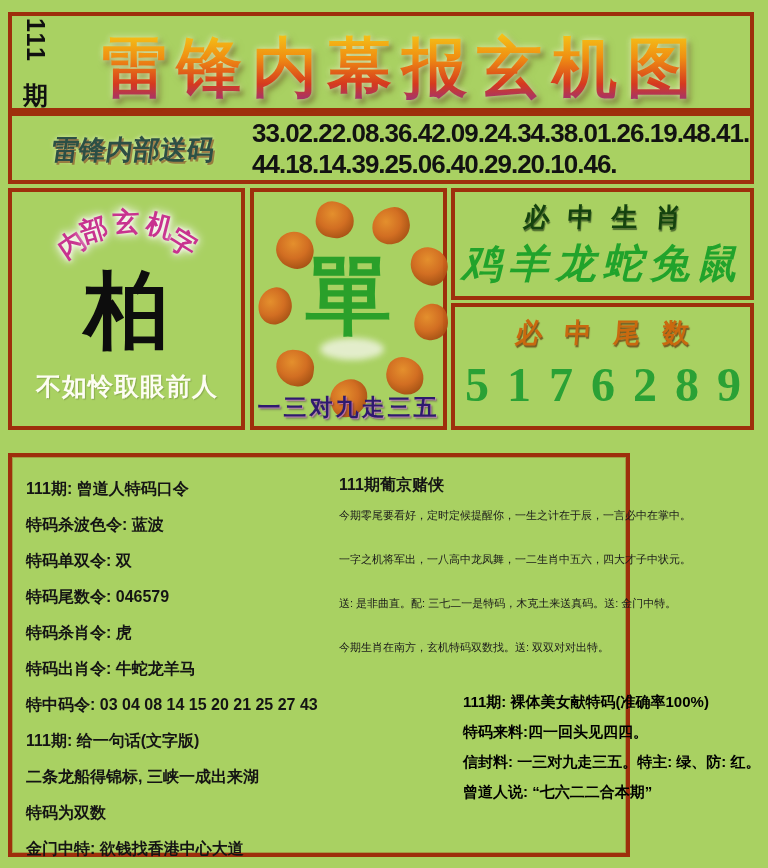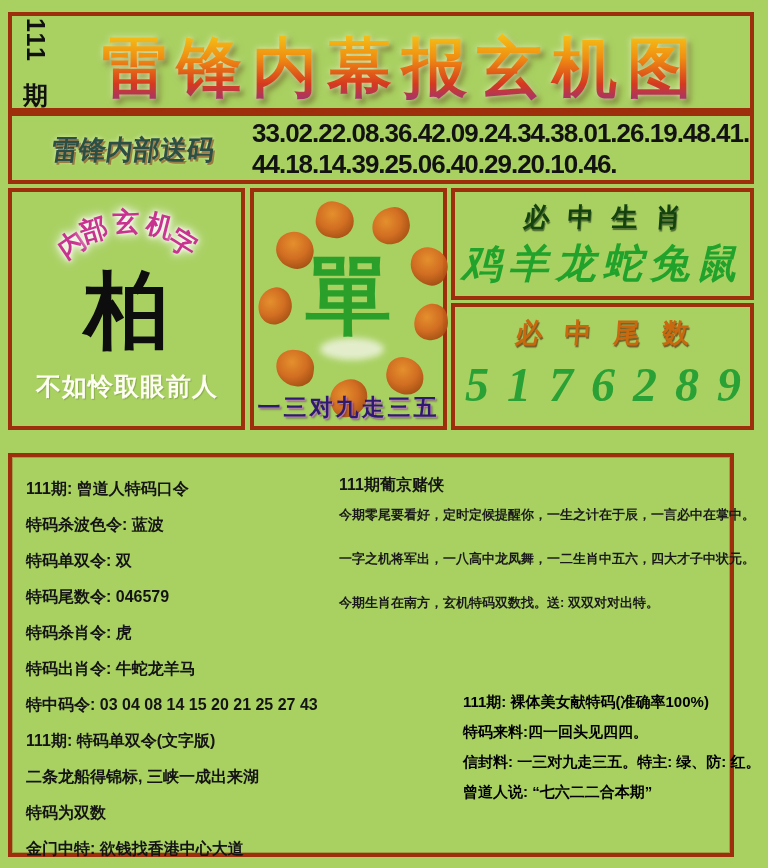--- a/index.html
+++ b/index.html
@@ -69,33 +69,33 @@
       text-shadow:1px 2px 1px rgba(10,30,10,.55);transform:skewX(-4deg);}
   .zodiac-value{position:absolute;left:0;top:44px;width:100%;text-align:center;
       font-family:"Liberation Serif",serif;font-size:40px;font-weight:600;color:#21a32b;letter-spacing:7px;font-style:italic;}
 
   .tail-box{left:451px;top:303px;width:303px;height:127px;}
   .calli-orange{position:absolute;left:0;top:8px;width:100%;text-align:center;
       font-size:27px;font-weight:bold;color:#c9690f;letter-spacing:22px;text-indent:22px;
       text-shadow:1px 2px 1px rgba(90,30,0,.65);transform:skewX(-4deg);}
   .tail-value{position:absolute;left:0;top:50px;width:100%;text-align:center;
       font-family:"Liberation Serif",serif;font-size:48px;font-weight:600;color:#2aa135;
-      letter-spacing:18px;text-indent:10px;font-style:italic;}
+      letter-spacing:18px;text-indent:10px;}
 
   
-  .bottom-box{left:8px;top:453px;width:726px;height:404px;border-width:4px;
+  .bottom-box{left:8px;top:453px;width:622px;height:404px;border-width:4px;
       box-shadow:0 0 0 1px rgba(150,60,20,.35) inset;}
   .col-left{position:absolute;left:14px;top:14px;width:310px;}
   .col-left .list-item{height:36px;display:flex;align-items:center;
       font-size:16px;font-weight:bold;color:#141414;white-space:nowrap;}
   .col-right{position:absolute;left:327px;top:8px;width:418px;height:100%;}
   .right-header{position:absolute;left:0;top:10px;font-size:16px;font-weight:bold;color:#141414;}
   .right-paras{position:absolute;left:0;top:28px;width:418px;}
   .right-paras .list-item{height:44px;display:flex;align-items:center;
-      font-size:13px;font-weight:bold;color:#1a1a1a;white-space:nowrap;}
+      font-size:11px;font-weight:normal;color:#1a1a1a;white-space:nowrap;}
   .brown-block{position:absolute;left:124px;top:222px;width:300px;}
   .brown-block .list-item{height:30px;display:flex;align-items:center;
       font-size:15px;font-weight:bold;color:#000000;white-space:nowrap;}
 </style>
 </head>
 <body>
 
 <div class="page">
 
   <div class="box title-box">
@@ -144,30 +144,31 @@
 
   <div class="box bottom-box">
     <div class="col-left">
         <div class="list-item">111期: 曾道人特码口令</div>
         <div class="list-item">特码杀波色令: 蓝波</div>
         <div class="list-item">特码单双令: 双</div>
         <div class="list-item">特码尾数令: 046579</div>
         <div class="list-item">特码杀肖令: 虎</div>
         <div class="list-item">特码出肖令: 牛蛇龙羊马</div>
         <div class="list-item">特中码令: 03 04 08 14 15 20 21 25 27 43</div>
-        <div class="list-item">111期: 特码单双令(文字版)</div>
+        <div class="list-item">111期: 给一句话(文字版)</div>
         <div class="list-item">二条龙船得锦标, 三峡一成出来湖</div>
         <div class="list-item">特码为双数</div>
         <div class="list-item">金门中特: 欲钱找香港中心大道</div>
       </div>
     <div class="col-right">
       <div class="right-header">111期葡京赌侠</div>
       <div class="right-paras">
           <div class="list-item">今期零尾要看好，定时定候提醒你，一生之计在于辰，一言必中在掌中。</div>
           <div class="list-item">一字之机将军出，一八高中龙凤舞，一二生肖中五六，四大才子中状元。</div>
+          <div class="list-item">送: 是非曲直。配: 三七二一是特码，木克土来送真码。送: 金门中特。</div>
           <div class="list-item">今期生肖在南方，玄机特码双数找。送: 双双对对出特。</div>
         </div>
       <div class="brown-block">
           <div class="list-item">111期: 裸体美女献特码(准确率100%)</div>
           <div class="list-item">特码来料:四一回头见四四。</div>
           <div class="list-item">信封料: 一三对九走三五。特主: 绿、防: 红。</div>
           <div class="list-item">曾道人说: “七六二二合本期”</div>
         </div>
     </div>
   </div>

